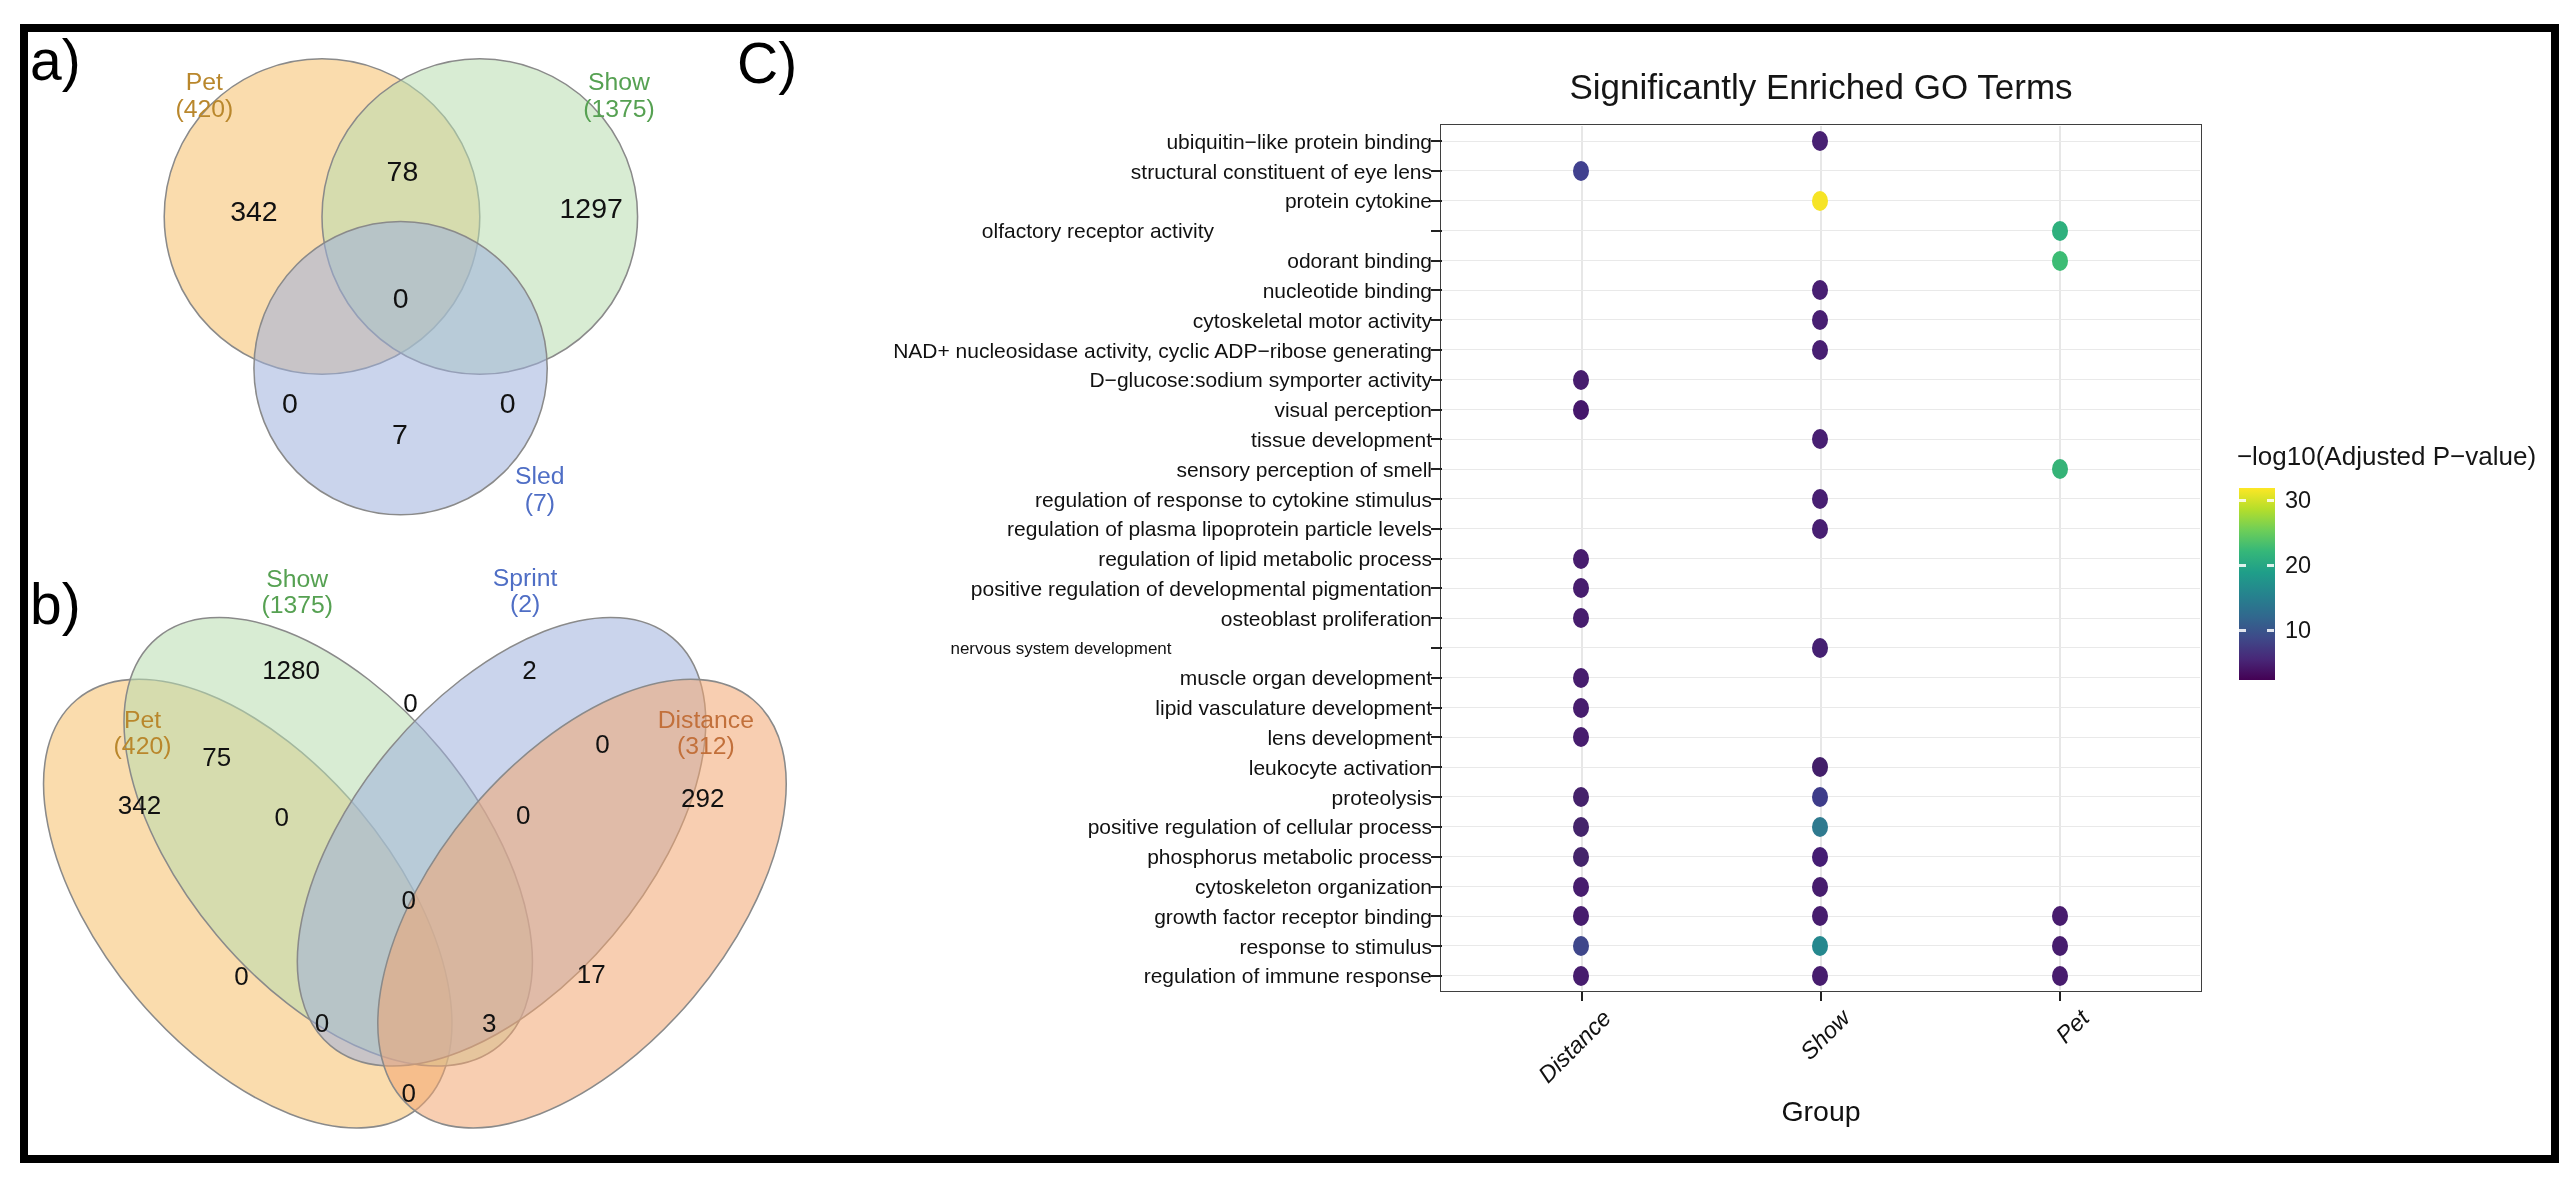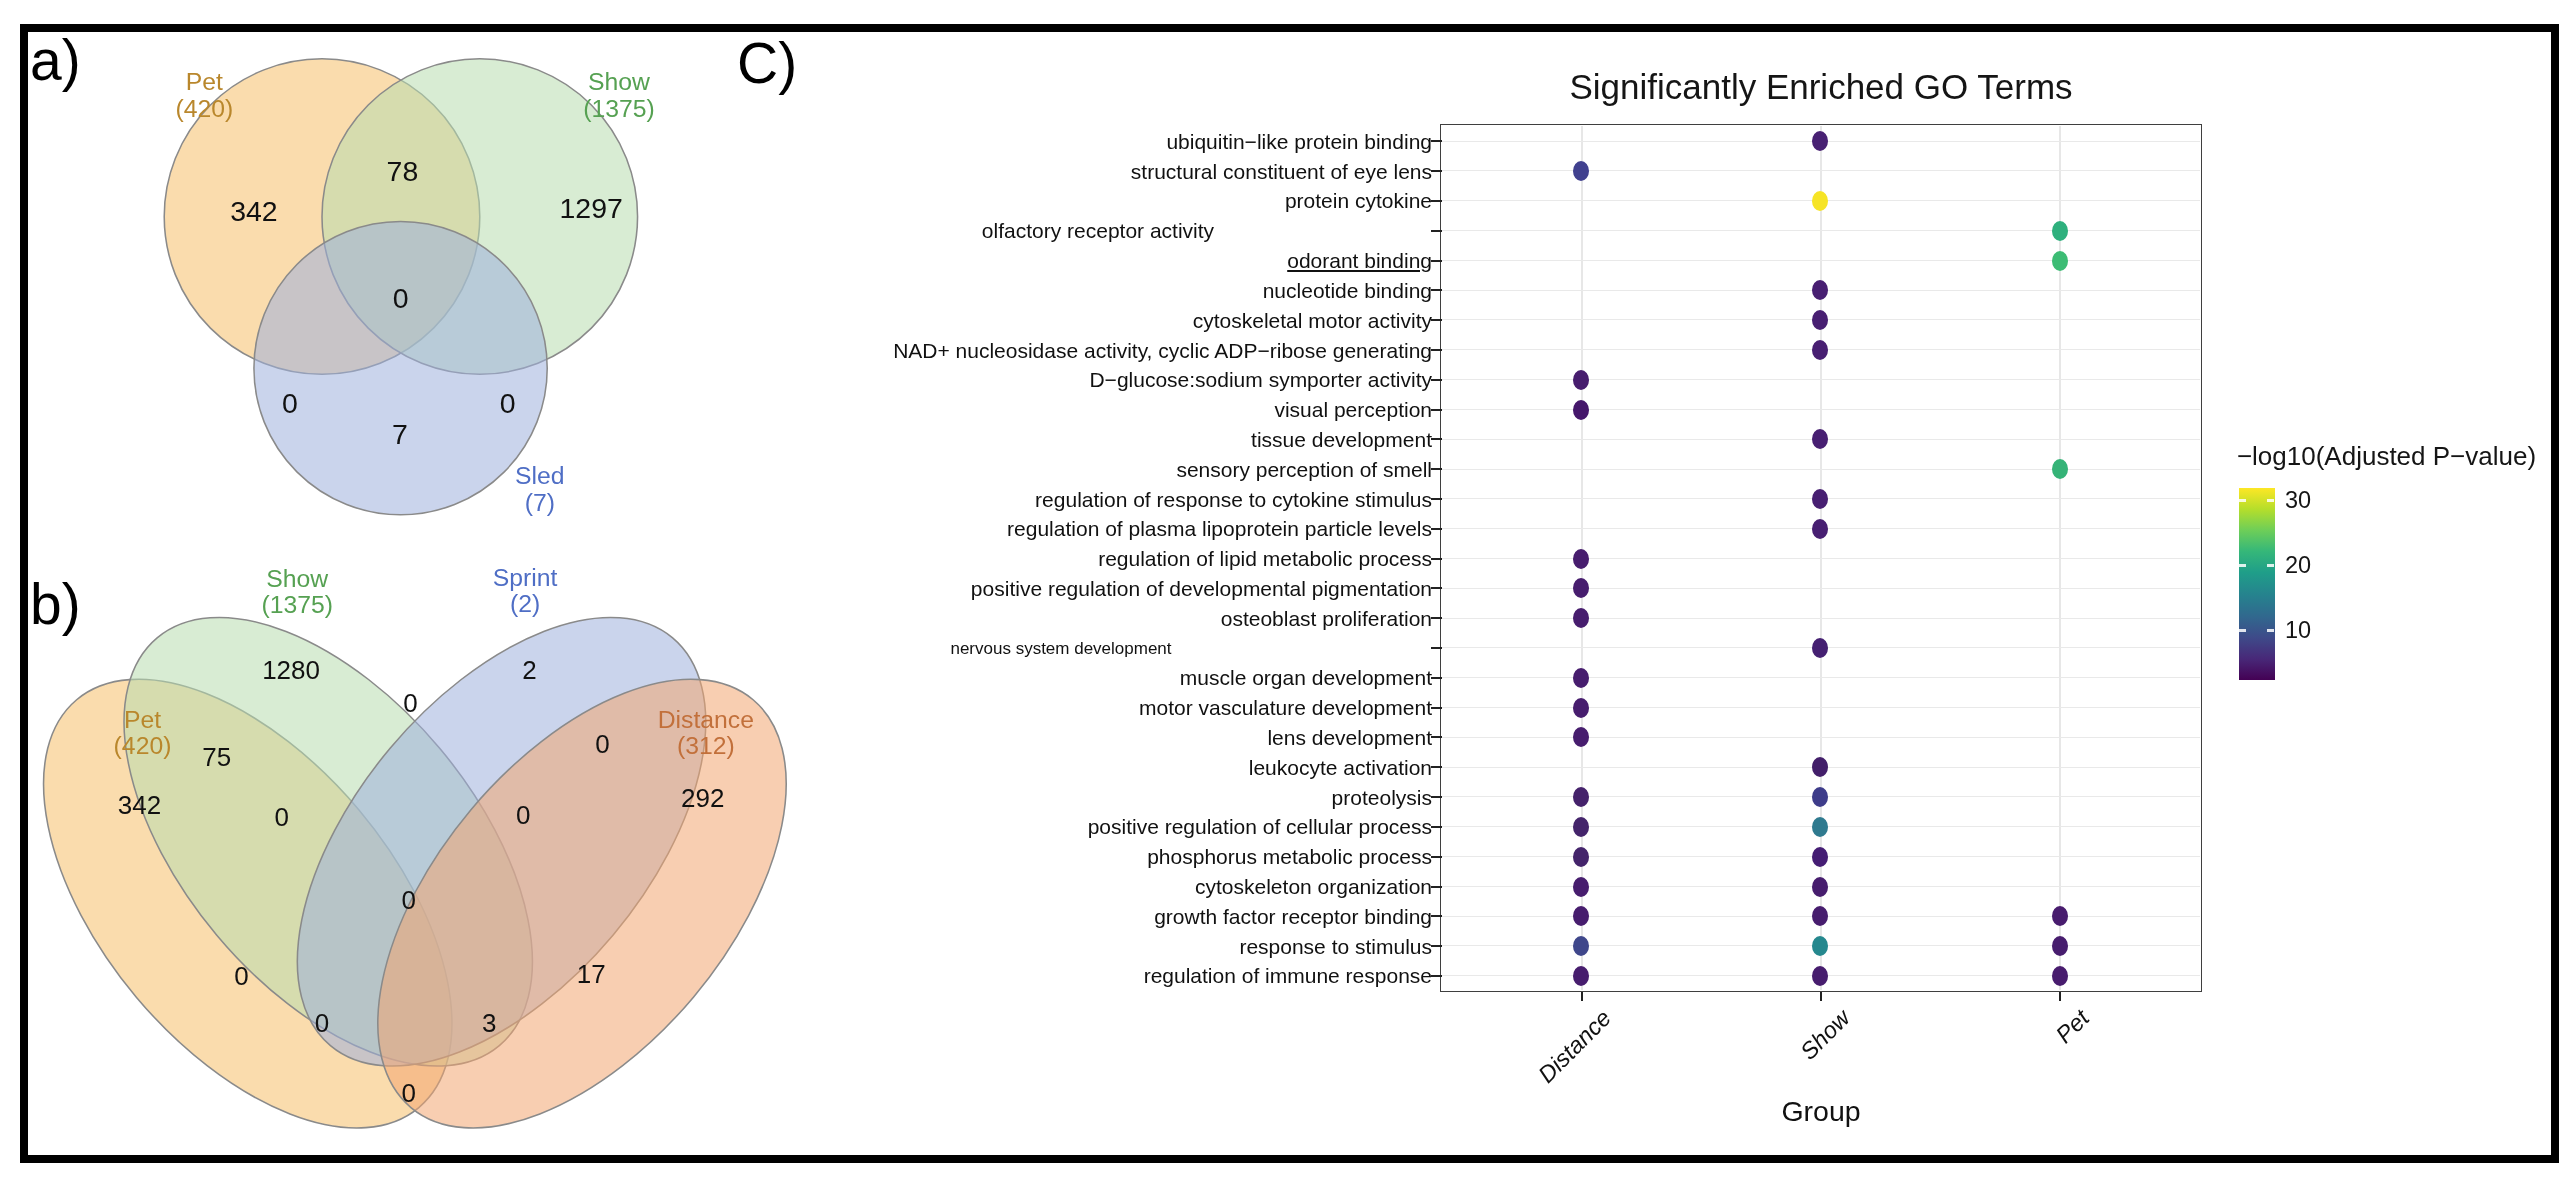--- a/index.html
+++ b/index.html
@@ -121,21 +121,21 @@
     <div style="position: absolute; left: 1431px; top: 170px; width: 10.5px; height: 1.9px; background: rgb(34, 34, 34);"></div>
     <div style="position: absolute; left: 764px; top: 159px; width: 668px; height: 25px; line-height: 25px; text-align: right; font-size: 21px; color: rgb(17, 17, 17); white-space: nowrap;">structural constituent of eye lens</div>
     <div style="position: absolute; left: 1442px; top: 200px; width: 758px; height: 1.2px; background: rgb(233, 233, 233);"></div>
     <div style="position: absolute; left: 1431px; top: 200px; width: 10.5px; height: 1.9px; background: rgb(34, 34, 34);"></div>
     <div style="position: absolute; left: 764px; top: 188px; width: 668px; height: 25px; line-height: 25px; text-align: right; font-size: 21px; color: rgb(17, 17, 17); white-space: nowrap;">protein cytokine</div>
     <div style="position: absolute; left: 1442px; top: 230px; width: 758px; height: 1.2px; background: rgb(233, 233, 233);"></div>
     <div style="position: absolute; left: 1431px; top: 230px; width: 10.5px; height: 1.9px; background: rgb(34, 34, 34);"></div>
     <div style="position: absolute; left: 764px; top: 218px; width: 668px; height: 25px; line-height: 25px; text-align: center; font-size: 21px; color: rgb(17, 17, 17); white-space: nowrap;">olfactory receptor activity</div>
     <div style="position: absolute; left: 1442px; top: 260px; width: 758px; height: 1.2px; background: rgb(233, 233, 233);"></div>
     <div style="position: absolute; left: 1431px; top: 260px; width: 10.5px; height: 1.9px; background: rgb(34, 34, 34);"></div>
-    <div style="position: absolute; left: 764px; top: 248px; width: 668px; height: 25px; line-height: 25px; text-align: right; font-size: 21px; color: rgb(17, 17, 17); white-space: nowrap; text-decoration: underline;">odorant binding</div>
+    <div style="position: absolute; left: 764px; top: 248px; width: 668px; height: 25px; line-height: 25px; text-align: right; font-size: 21px; color: rgb(17, 17, 17); white-space: nowrap;">odorant binding</div>
     <div style="position: absolute; left: 1442px; top: 290px; width: 758px; height: 1.2px; background: rgb(233, 233, 233);"></div>
     <div style="position: absolute; left: 1431px; top: 289px; width: 10.5px; height: 1.9px; background: rgb(34, 34, 34);"></div>
     <div style="position: absolute; left: 764px; top: 278px; width: 668px; height: 25px; line-height: 25px; text-align: right; font-size: 21px; color: rgb(17, 17, 17); white-space: nowrap;">nucleotide binding</div>
     <div style="position: absolute; left: 1442px; top: 319px; width: 758px; height: 1.2px; background: rgb(233, 233, 233);"></div>
     <div style="position: absolute; left: 1431px; top: 319px; width: 10.5px; height: 1.9px; background: rgb(34, 34, 34);"></div>
     <div style="position: absolute; left: 764px; top: 308px; width: 668px; height: 25px; line-height: 25px; text-align: right; font-size: 21px; color: rgb(17, 17, 17); white-space: nowrap;">cytoskeletal motor activity</div>
     <div style="position: absolute; left: 1442px; top: 349px; width: 758px; height: 1.2px; background: rgb(233, 233, 233);"></div>
     <div style="position: absolute; left: 1431px; top: 349px; width: 10.5px; height: 1.9px; background: rgb(34, 34, 34);"></div>
     <div style="position: absolute; left: 764px; top: 338px; width: 668px; height: 25px; line-height: 25px; text-align: right; font-size: 21px; color: rgb(17, 17, 17); white-space: nowrap;">NAD+ nucleosidase activity, cyclic ADP−ribose generating</div>
     <div style="position: absolute; left: 1442px; top: 379px; width: 758px; height: 1.2px; background: rgb(233, 233, 233);"></div>
@@ -166,21 +166,21 @@
     <div style="position: absolute; left: 1431px; top: 617px; width: 10.5px; height: 1.9px; background: rgb(34, 34, 34);"></div>
     <div style="position: absolute; left: 764px; top: 606px; width: 668px; height: 25px; line-height: 25px; text-align: right; font-size: 21px; color: rgb(17, 17, 17); white-space: nowrap;">osteoblast proliferation</div>
     <div style="position: absolute; left: 1442px; top: 647px; width: 758px; height: 1.2px; background: rgb(233, 233, 233);"></div>
     <div style="position: absolute; left: 1431px; top: 647px; width: 10.5px; height: 1.9px; background: rgb(34, 34, 34);"></div>
     <div style="position: absolute; left: 727px; top: 636px; width: 668px; height: 25px; line-height: 25px; text-align: center; font-size: 17px; color: rgb(17, 17, 17); white-space: nowrap;">nervous system development</div>
     <div style="position: absolute; left: 1442px; top: 677px; width: 758px; height: 1.2px; background: rgb(233, 233, 233);"></div>
     <div style="position: absolute; left: 1431px; top: 677px; width: 10.5px; height: 1.9px; background: rgb(34, 34, 34);"></div>
     <div style="position: absolute; left: 764px; top: 665px; width: 668px; height: 25px; line-height: 25px; text-align: right; font-size: 21px; color: rgb(17, 17, 17); white-space: nowrap;">muscle organ development</div>
     <div style="position: absolute; left: 1442px; top: 707px; width: 758px; height: 1.2px; background: rgb(233, 233, 233);"></div>
     <div style="position: absolute; left: 1431px; top: 707px; width: 10.5px; height: 1.9px; background: rgb(34, 34, 34);"></div>
-    <div style="position: absolute; left: 764px; top: 695px; width: 668px; height: 25px; line-height: 25px; text-align: right; font-size: 21px; color: rgb(17, 17, 17); white-space: nowrap;">motor vasculature development</div>
+    <div style="position: absolute; left: 764px; top: 695px; width: 668px; height: 25px; line-height: 25px; text-align: right; font-size: 21px; color: rgb(17, 17, 17); white-space: nowrap;">lipid vasculature development</div>
     <div style="position: absolute; left: 1442px; top: 737px; width: 758px; height: 1.2px; background: rgb(233, 233, 233);"></div>
     <div style="position: absolute; left: 1431px; top: 736px; width: 10.5px; height: 1.9px; background: rgb(34, 34, 34);"></div>
     <div style="position: absolute; left: 764px; top: 725px; width: 668px; height: 25px; line-height: 25px; text-align: right; font-size: 21px; color: rgb(17, 17, 17); white-space: nowrap;">lens development</div>
     <div style="position: absolute; left: 1442px; top: 767px; width: 758px; height: 1.2px; background: rgb(233, 233, 233);"></div>
     <div style="position: absolute; left: 1431px; top: 766px; width: 10.5px; height: 1.9px; background: rgb(34, 34, 34);"></div>
     <div style="position: absolute; left: 764px; top: 755px; width: 668px; height: 25px; line-height: 25px; text-align: right; font-size: 21px; color: rgb(17, 17, 17); white-space: nowrap;">leukocyte activation</div>
     <div style="position: absolute; left: 1442px; top: 796px; width: 758px; height: 1.2px; background: rgb(233, 233, 233);"></div>
     <div style="position: absolute; left: 1431px; top: 796px; width: 10.5px; height: 1.9px; background: rgb(34, 34, 34);"></div>
     <div style="position: absolute; left: 764px; top: 785px; width: 668px; height: 25px; line-height: 25px; text-align: right; font-size: 21px; color: rgb(17, 17, 17); white-space: nowrap;">proteolysis</div>
     <div style="position: absolute; left: 1442px; top: 826px; width: 758px; height: 1.2px; background: rgb(233, 233, 233);"></div>

